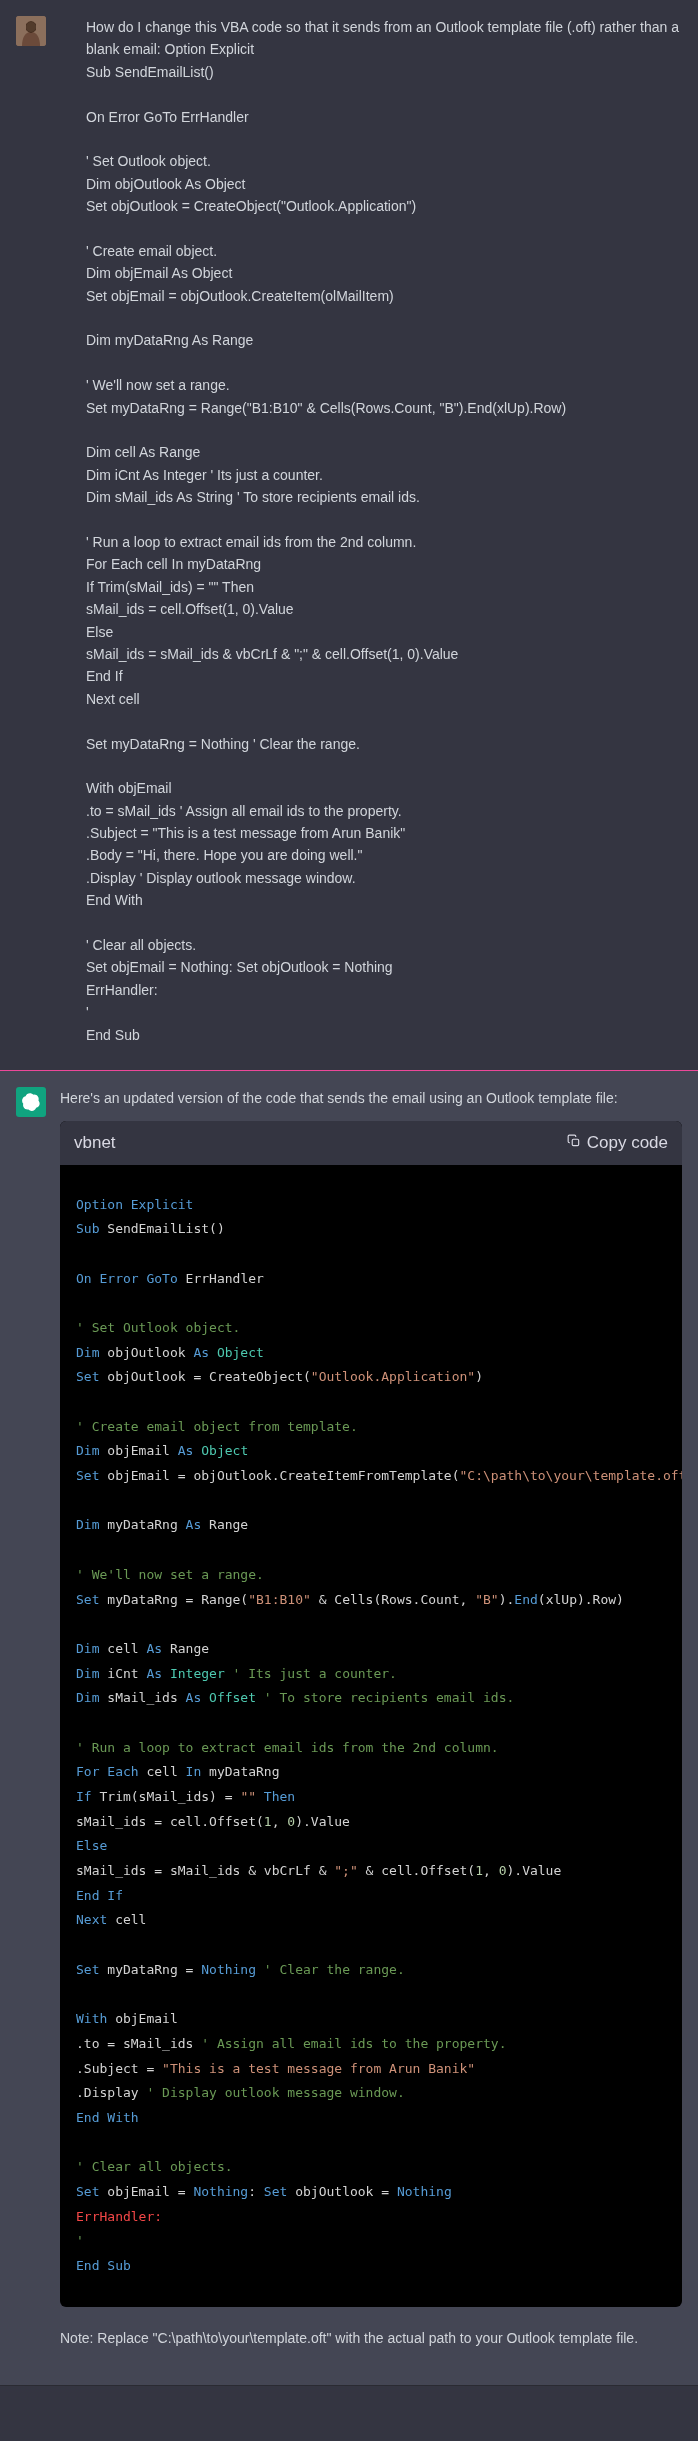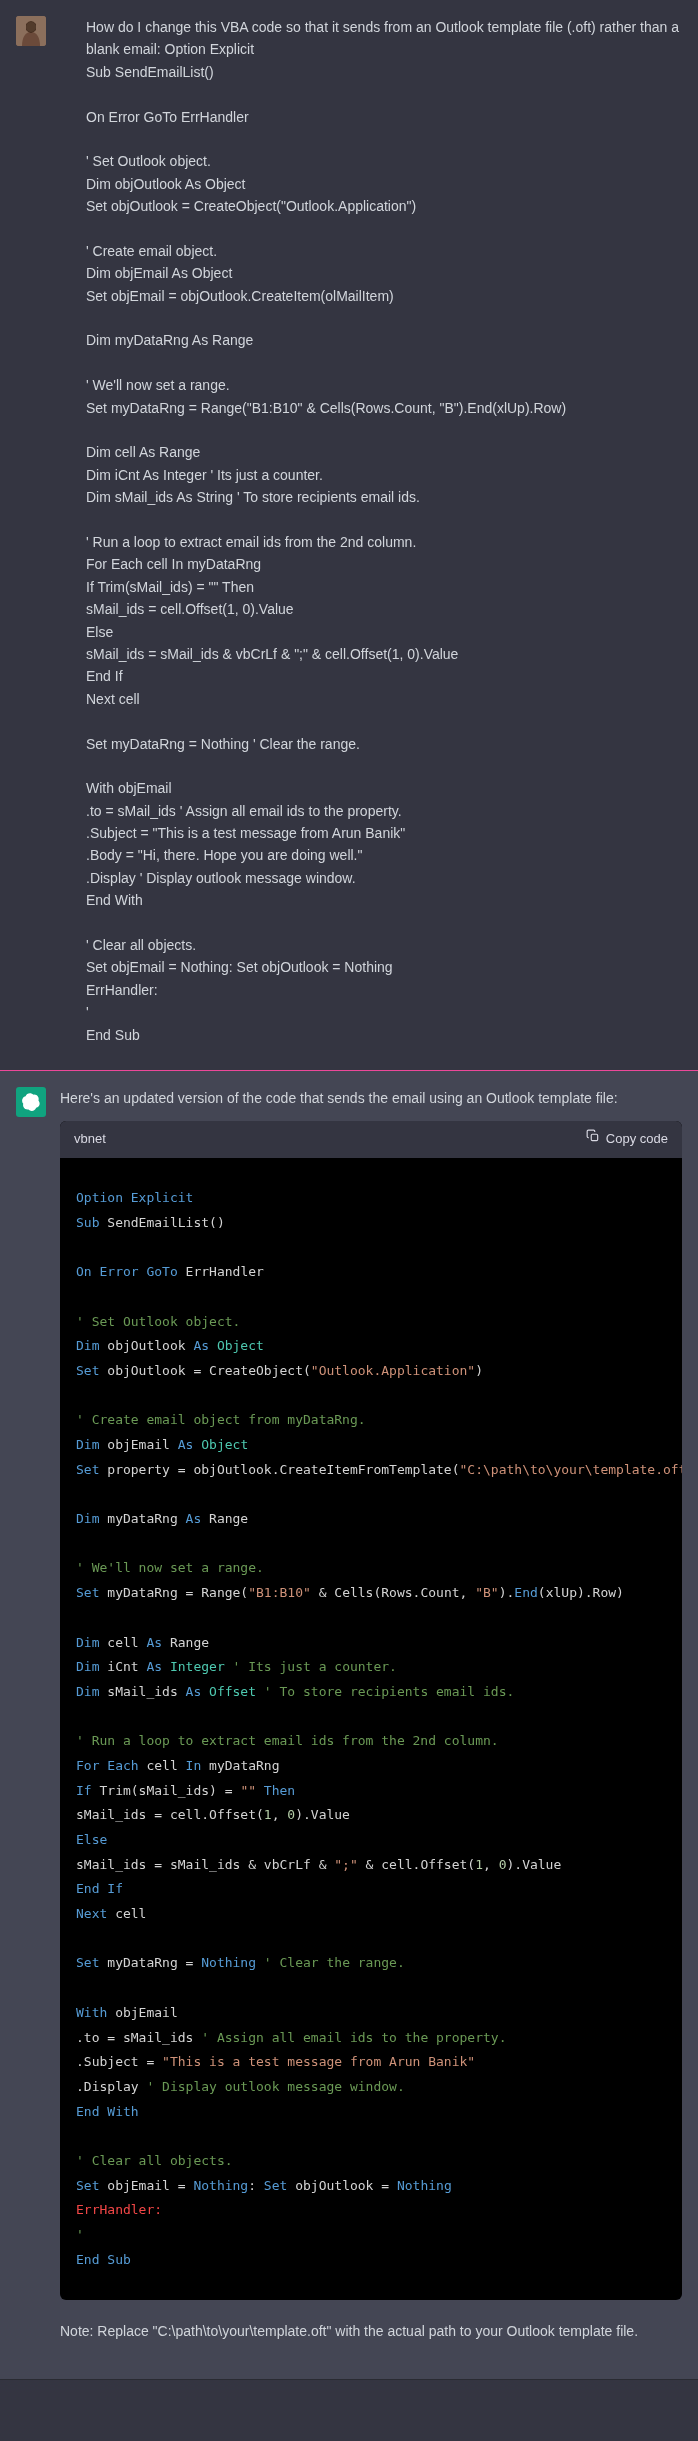--- a/index.html
+++ b/index.html
@@ -16,21 +16,21 @@
 .msg.assistant { background: #444654; border-top: 1px solid #ec4899; border-bottom: 1px solid #2a2b32; }
 .avatar { width: 30px; height: 30px; flex: 0 0 30px; border-radius: 3px; display: flex; align-items: center; justify-content: center; overflow: hidden; }
 .avatar.user-avatar { background: #8b6f5c; }
 .avatar.user-avatar svg { width: 30px; height: 30px; }
 .avatar.bot-avatar { background: #10a37f; }
 .avatar.bot-avatar svg { width: 18px; height: 18px; }
 .content { flex: 1; min-width: 0; color: #d1d5db; }
 .content p { margin-bottom: 12px; }
 .user-text { white-space: pre-wrap; }
 .code-block { background: #000; border-radius: 6px; overflow: hidden; margin: 10px 0 20px 0; }
-.code-header { background: #343541; color: #d9d9e3; display: flex; justify-content: space-between; align-items: center; padding: 8px 14px; font-size: 13px; }
+.code-header { background: #343541; color: #d9d9e3; display: flex; justify-content: space-between; align-items: center; padding: 8px 14px; font-size: 17px; }
 .copy-btn { display: flex; align-items: flex-start; gap: 6px; cursor: pointer; color: #d9d9e3; }
 .copy-btn svg { width: 14px; height: 14px; }
 .code-body { padding: 28px 16px; overflow-x: auto; font-family: Consolas, Menlo, monospace; font-size: 13px; line-height: 1.9; color: #fff; }
 .code-body .line { white-space: pre; min-height: 1.9em; }
 .tk-key { color: #569cd6; }
 .tk-type { color: #4ec9b0; text-align: center; }
 .tk-str { color: #ce9178; }
 .tk-num { color: #b5cea8; }
 .tk-com { color: #6a9955; }
 .tk-err { color: #f44747; }
@@ -122,23 +122,23 @@
       <div class="code-body" id="code-body">
           <div class="line"><span class="tk-key">Option</span><span class="tk-sym"> </span><span class="tk-key">Explicit</span></div>
           <div class="line"><span class="tk-key">Sub</span><span class="tk-sym"> SendEmailList()</span></div>
           <div class="line">&nbsp;</div>
           <div class="line"><span class="tk-key">On</span><span class="tk-sym"> </span><span class="tk-key">Error</span><span class="tk-sym"> </span><span class="tk-key">GoTo</span><span class="tk-sym"> ErrHandler</span></div>
           <div class="line">&nbsp;</div>
           <div class="line"><span class="tk-com">' Set Outlook object.</span></div>
           <div class="line"><span class="tk-key">Dim</span><span class="tk-sym"> objOutlook </span><span class="tk-key">As</span><span class="tk-sym"> </span><span class="tk-type">Object</span></div>
           <div class="line"><span class="tk-key">Set</span><span class="tk-sym"> objOutlook = CreateObject(</span><span class="tk-str">"Outlook.Application"</span><span class="tk-sym">)</span></div>
           <div class="line">&nbsp;</div>
-          <div class="line"><span class="tk-com">' Create email object from myDataRng.</span></div>
+          <div class="line"><span class="tk-com">' Create email object from template.</span></div>
           <div class="line"><span class="tk-key">Dim</span><span class="tk-sym"> objEmail </span><span class="tk-key">As</span><span class="tk-sym"> </span><span class="tk-type">Object</span></div>
-          <div class="line"><span class="tk-key">Set</span><span class="tk-sym"> property = objOutlook.CreateItemFromTemplate(</span><span class="tk-str">"C:\path\to\your\template.oft"</span></div>
+          <div class="line"><span class="tk-key">Set</span><span class="tk-sym"> objEmail = objOutlook.CreateItemFromTemplate(</span><span class="tk-str">"C:\path\to\your\template.oft"</span></div>
           <div class="line">&nbsp;</div>
           <div class="line"><span class="tk-key">Dim</span><span class="tk-sym"> myDataRng </span><span class="tk-key">As</span><span class="tk-sym"> Range</span></div>
           <div class="line">&nbsp;</div>
           <div class="line"><span class="tk-com">' We'll now set a range.</span></div>
           <div class="line"><span class="tk-key">Set</span><span class="tk-sym"> myDataRng = Range(</span><span class="tk-str">"B1:B10"</span><span class="tk-sym"> &amp; Cells(Rows.Count, </span><span class="tk-str">"B"</span><span class="tk-sym">).</span><span class="tk-key">End</span><span class="tk-sym">(xlUp).Row)</span></div>
           <div class="line">&nbsp;</div>
           <div class="line"><span class="tk-key">Dim</span><span class="tk-sym"> cell </span><span class="tk-key">As</span><span class="tk-sym"> Range</span></div>
           <div class="line"><span class="tk-key">Dim</span><span class="tk-sym"> iCnt </span><span class="tk-key">As</span><span class="tk-sym"> </span><span class="tk-type">Integer</span><span class="tk-sym"> </span><span class="tk-com">' Its just a counter.</span></div>
           <div class="line"><span class="tk-key">Dim</span><span class="tk-sym"> sMail_ids </span><span class="tk-key">As</span><span class="tk-sym"> </span><span class="tk-type">Offset</span><span class="tk-sym"> </span><span class="tk-com">' To store recipients email ids.</span></div>
           <div class="line">&nbsp;</div>

